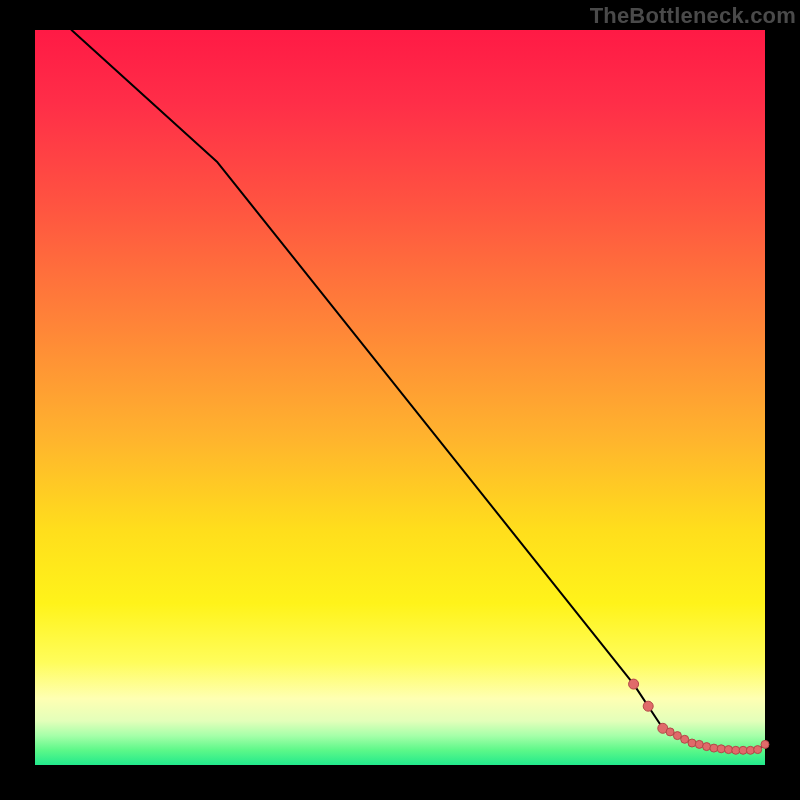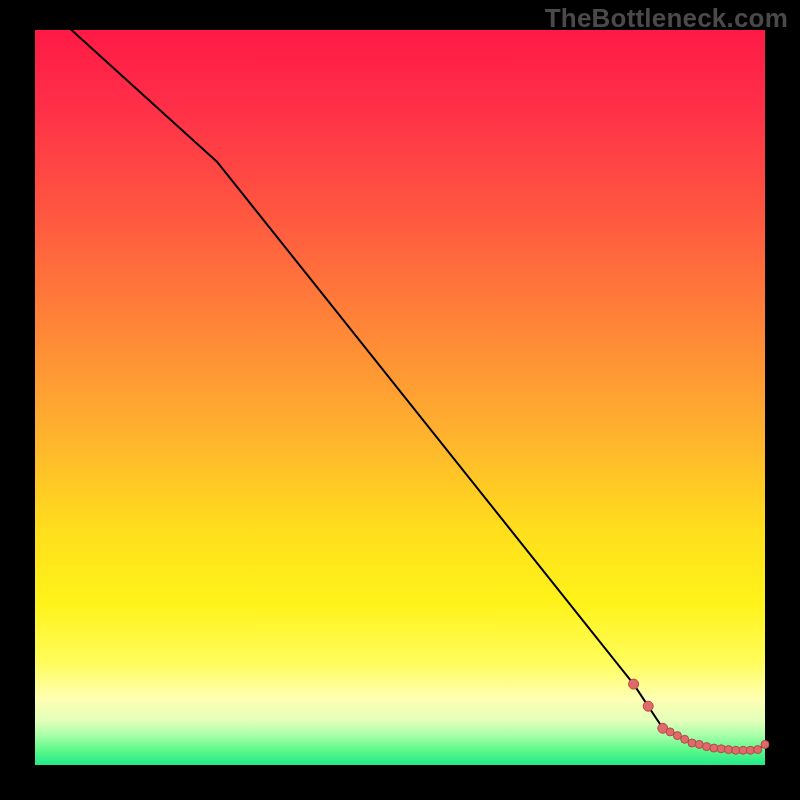--- a/index.html
+++ b/index.html
@@ -13,23 +13,23 @@
   }
   .frame {
     position: relative;
     width: 800px;
     height: 800px;
     background: #000;
   }
   .watermark {
     position: absolute;
     top: 3px;
-    right: 12px;
+    right: 4px;
     color: #4a4a4a;
-    font-size: 26px;
+    font-size: 22px;
     font-weight: 600;
     letter-spacing: 0.2px;
     user-select: none;
   }
   .plot-area {
     position: absolute;
     left: 35px;
     top: 30px;
     width: 730px;
     height: 735px;

